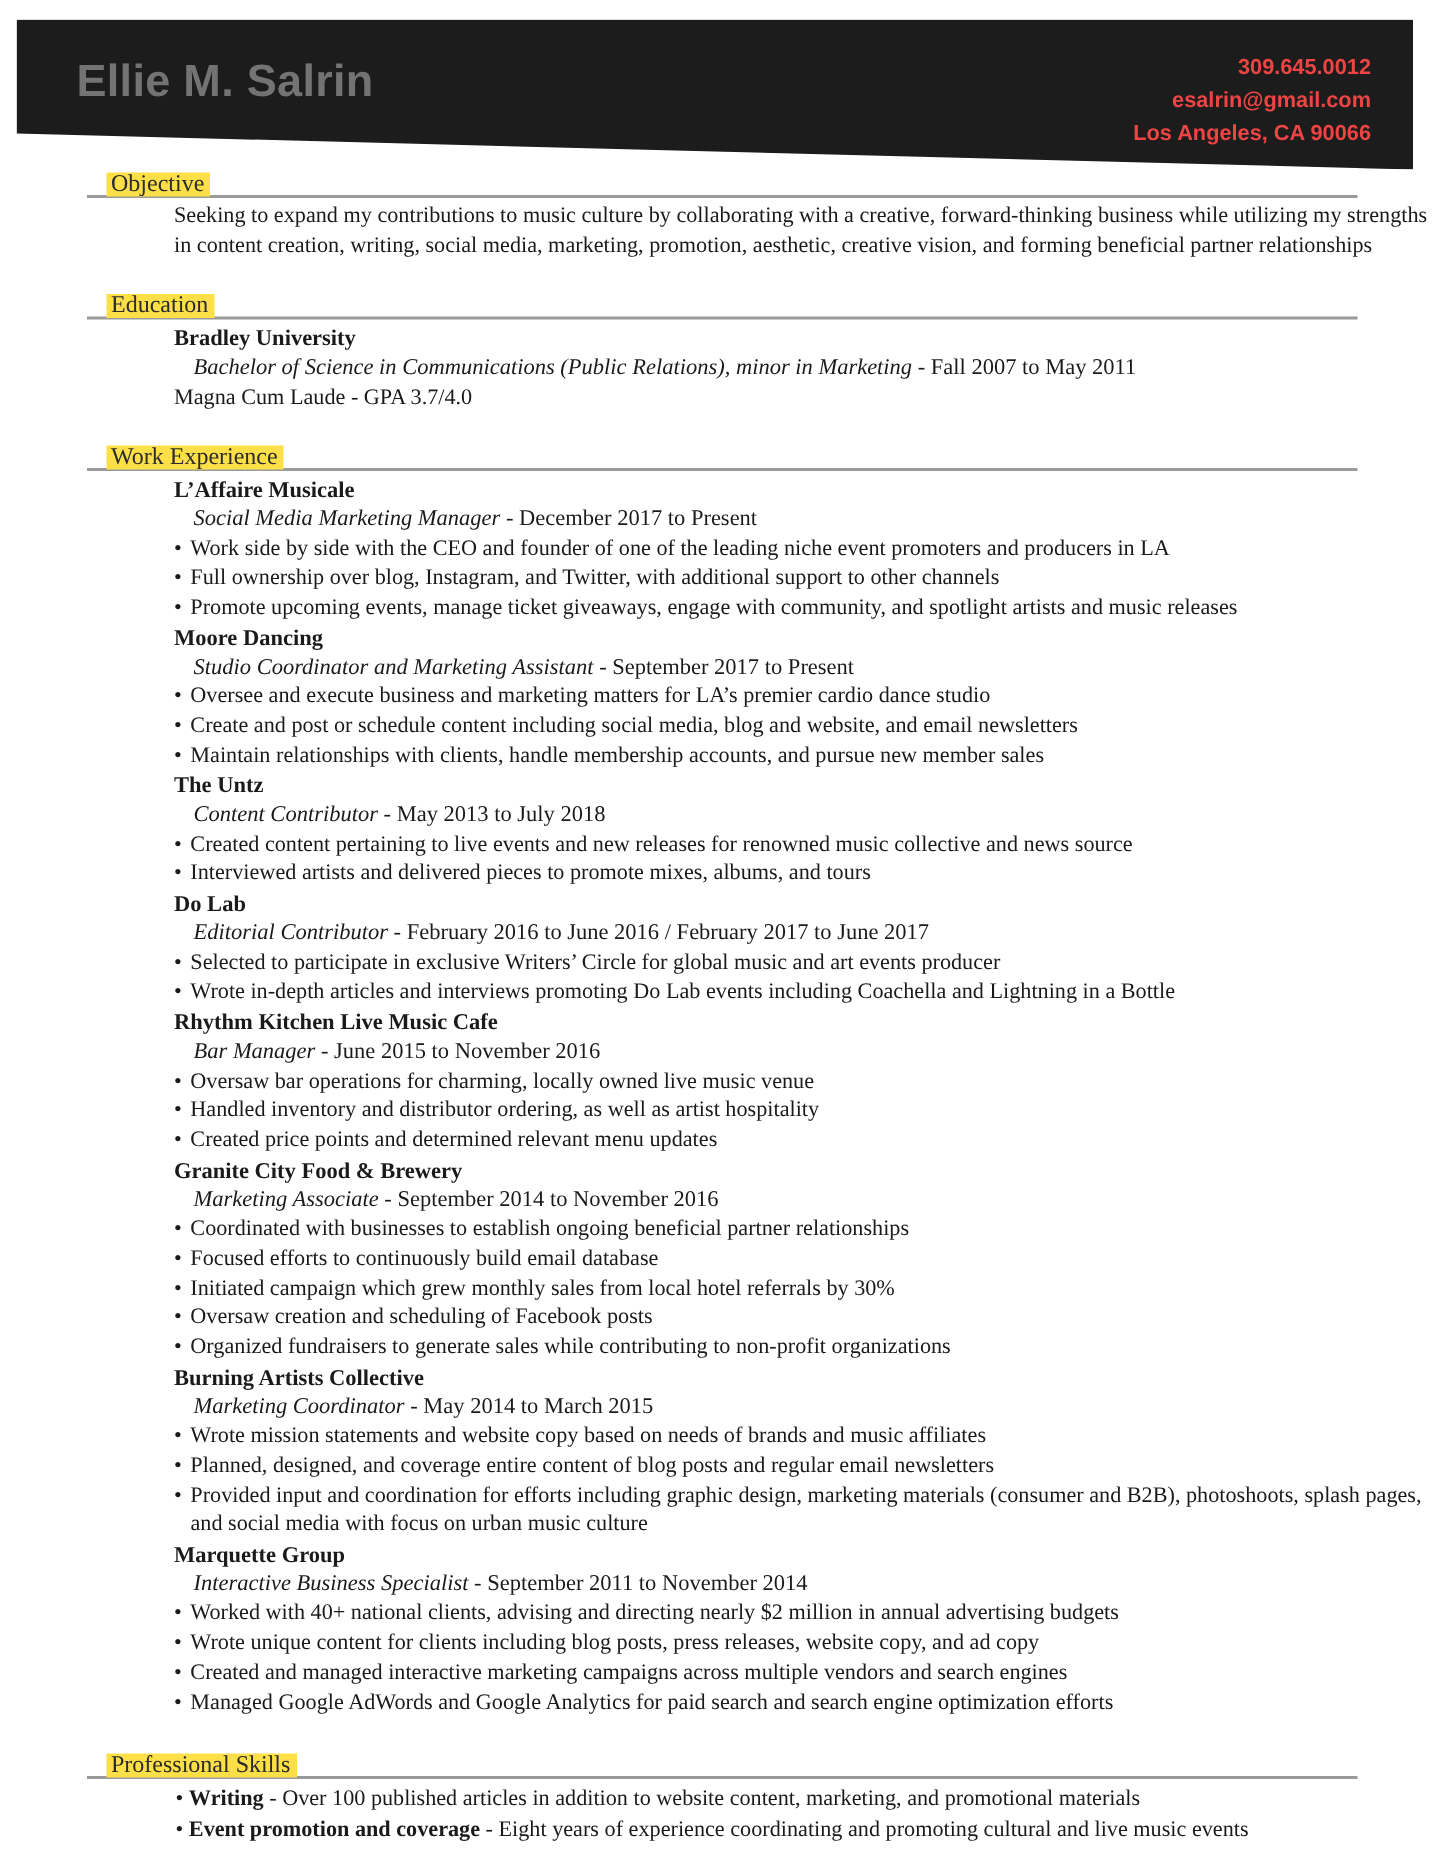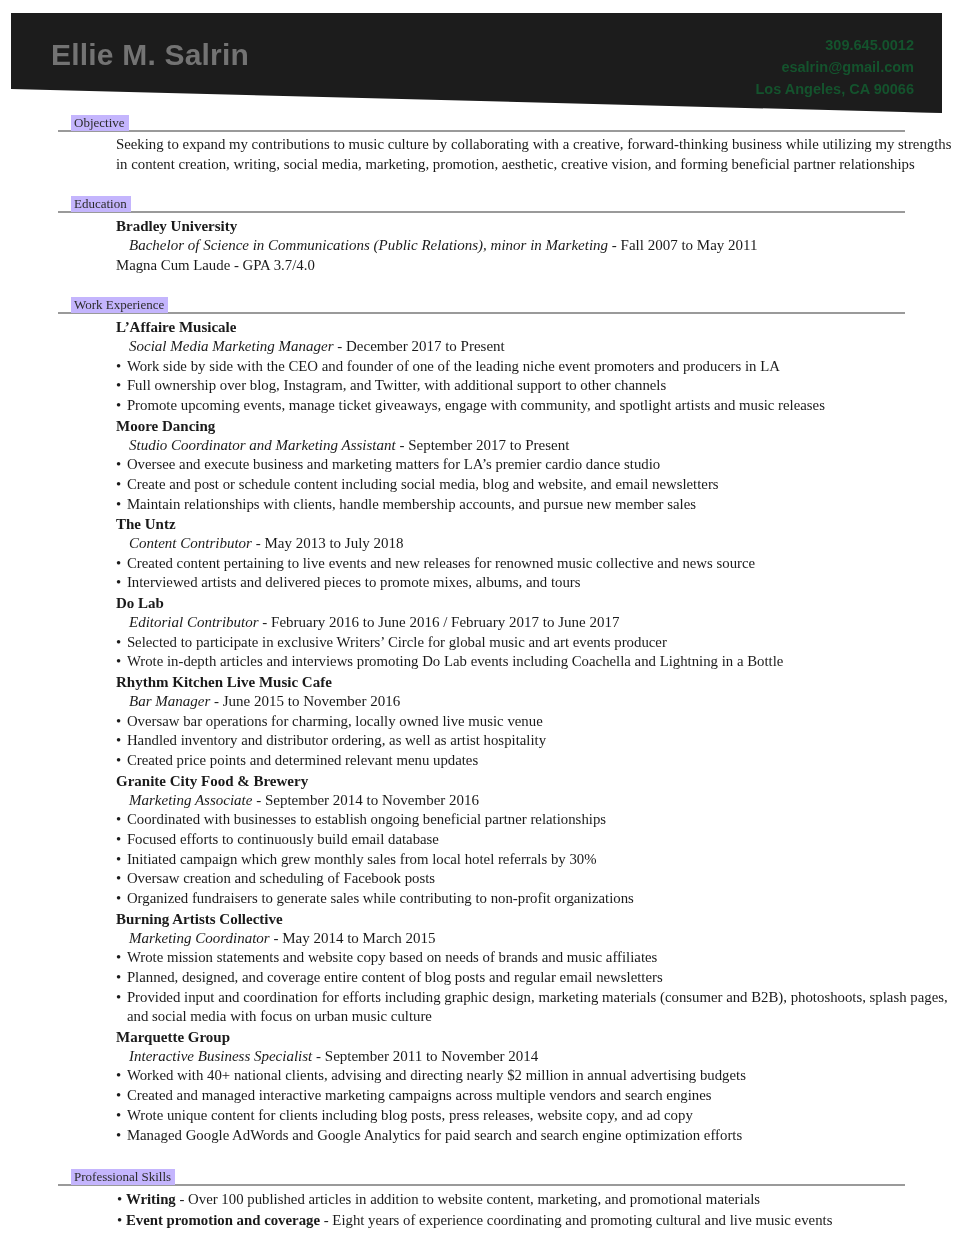--- a/index.html
+++ b/index.html
@@ -42,21 +42,21 @@
     font-size: 30px;
     letter-spacing: 0.2px;
     line-height: 1;
     white-space: nowrap;
   }
   .banner-contact {
     position: absolute;
     right: 28px;
     top: 21px;
     text-align: right;
-    color: #14532d;
+    color: #ef4444;
     font-family: "Liberation Sans", "DejaVu Sans", sans-serif;
     font-weight: bold;
     font-size: 14.5px;
     line-height: 22px;
   }
   .banner-contact div { white-space: nowrap; }
 
   
   .page {
     position: absolute;
@@ -78,23 +78,23 @@
     left: 0;
     right: 0;
     bottom: 1px;
     height: 2px;
     background: #9a9a9a;
   }
   .section-label {
     position: absolute;
     left: 13px;
     bottom: 2px;
-    background: #c4b5fd;
+    background: #fde047;
     padding: 0 4px 0 3px;
-    font-size: 13px;
+    font-size: 16px;
     color: #2b2b2b;
     line-height: 16px;
     white-space: nowrap;
   }
 
   .section-body {
     padding-left: 116px;
     padding-top: 2px;
   }
 
@@ -246,22 +246,22 @@
             <div class="bullet"><span class="dot">• </span><span>Wrote mission statements and website copy based on needs of brands and music affiliates</span></div>
             <div class="bullet"><span class="dot">• </span><span>Planned, designed, and coverage entire content of blog posts and regular email newsletters</span></div>
             <div class="bullet"><span class="dot">• </span><span>Provided input and coordination for efforts including graphic design, marketing materials (consumer and B2B), photoshoots, splash pages, and social media with focus on urban music culture</span></div>
           </div>
         </div>
         <div class="entry">
           <div class="entry-org">Marquette Group</div>
           <div class="entry-role"><i>Interactive Business Specialist</i><span> - September 2011 to November 2014</span></div>
           <div class="bullets">
             <div class="bullet"><span class="dot">• </span><span>Worked with 40+ national clients, advising and directing nearly $2 million in annual advertising budgets</span></div>
+            <div class="bullet"><span class="dot">• </span><span>Wrote unique content for clients including blog posts, press releases, website copy, and ad copy</span></div>
             <div class="bullet"><span class="dot">• </span><span>Created and managed interactive marketing campaigns across multiple vendors and search engines</span></div>
-            <div class="bullet"><span class="dot">• </span><span>Wrote unique content for clients including blog posts, press releases, website copy, and ad copy</span></div>
             <div class="bullet"><span class="dot">• </span><span>Managed Google AdWords and Google Analytics for paid search and search engine optimization efforts</span></div>
           </div>
         </div>
       </div>
   </div>
 
   <div class="gap-work"></div>
 
   <div class="section">
     <div class="section-head">

